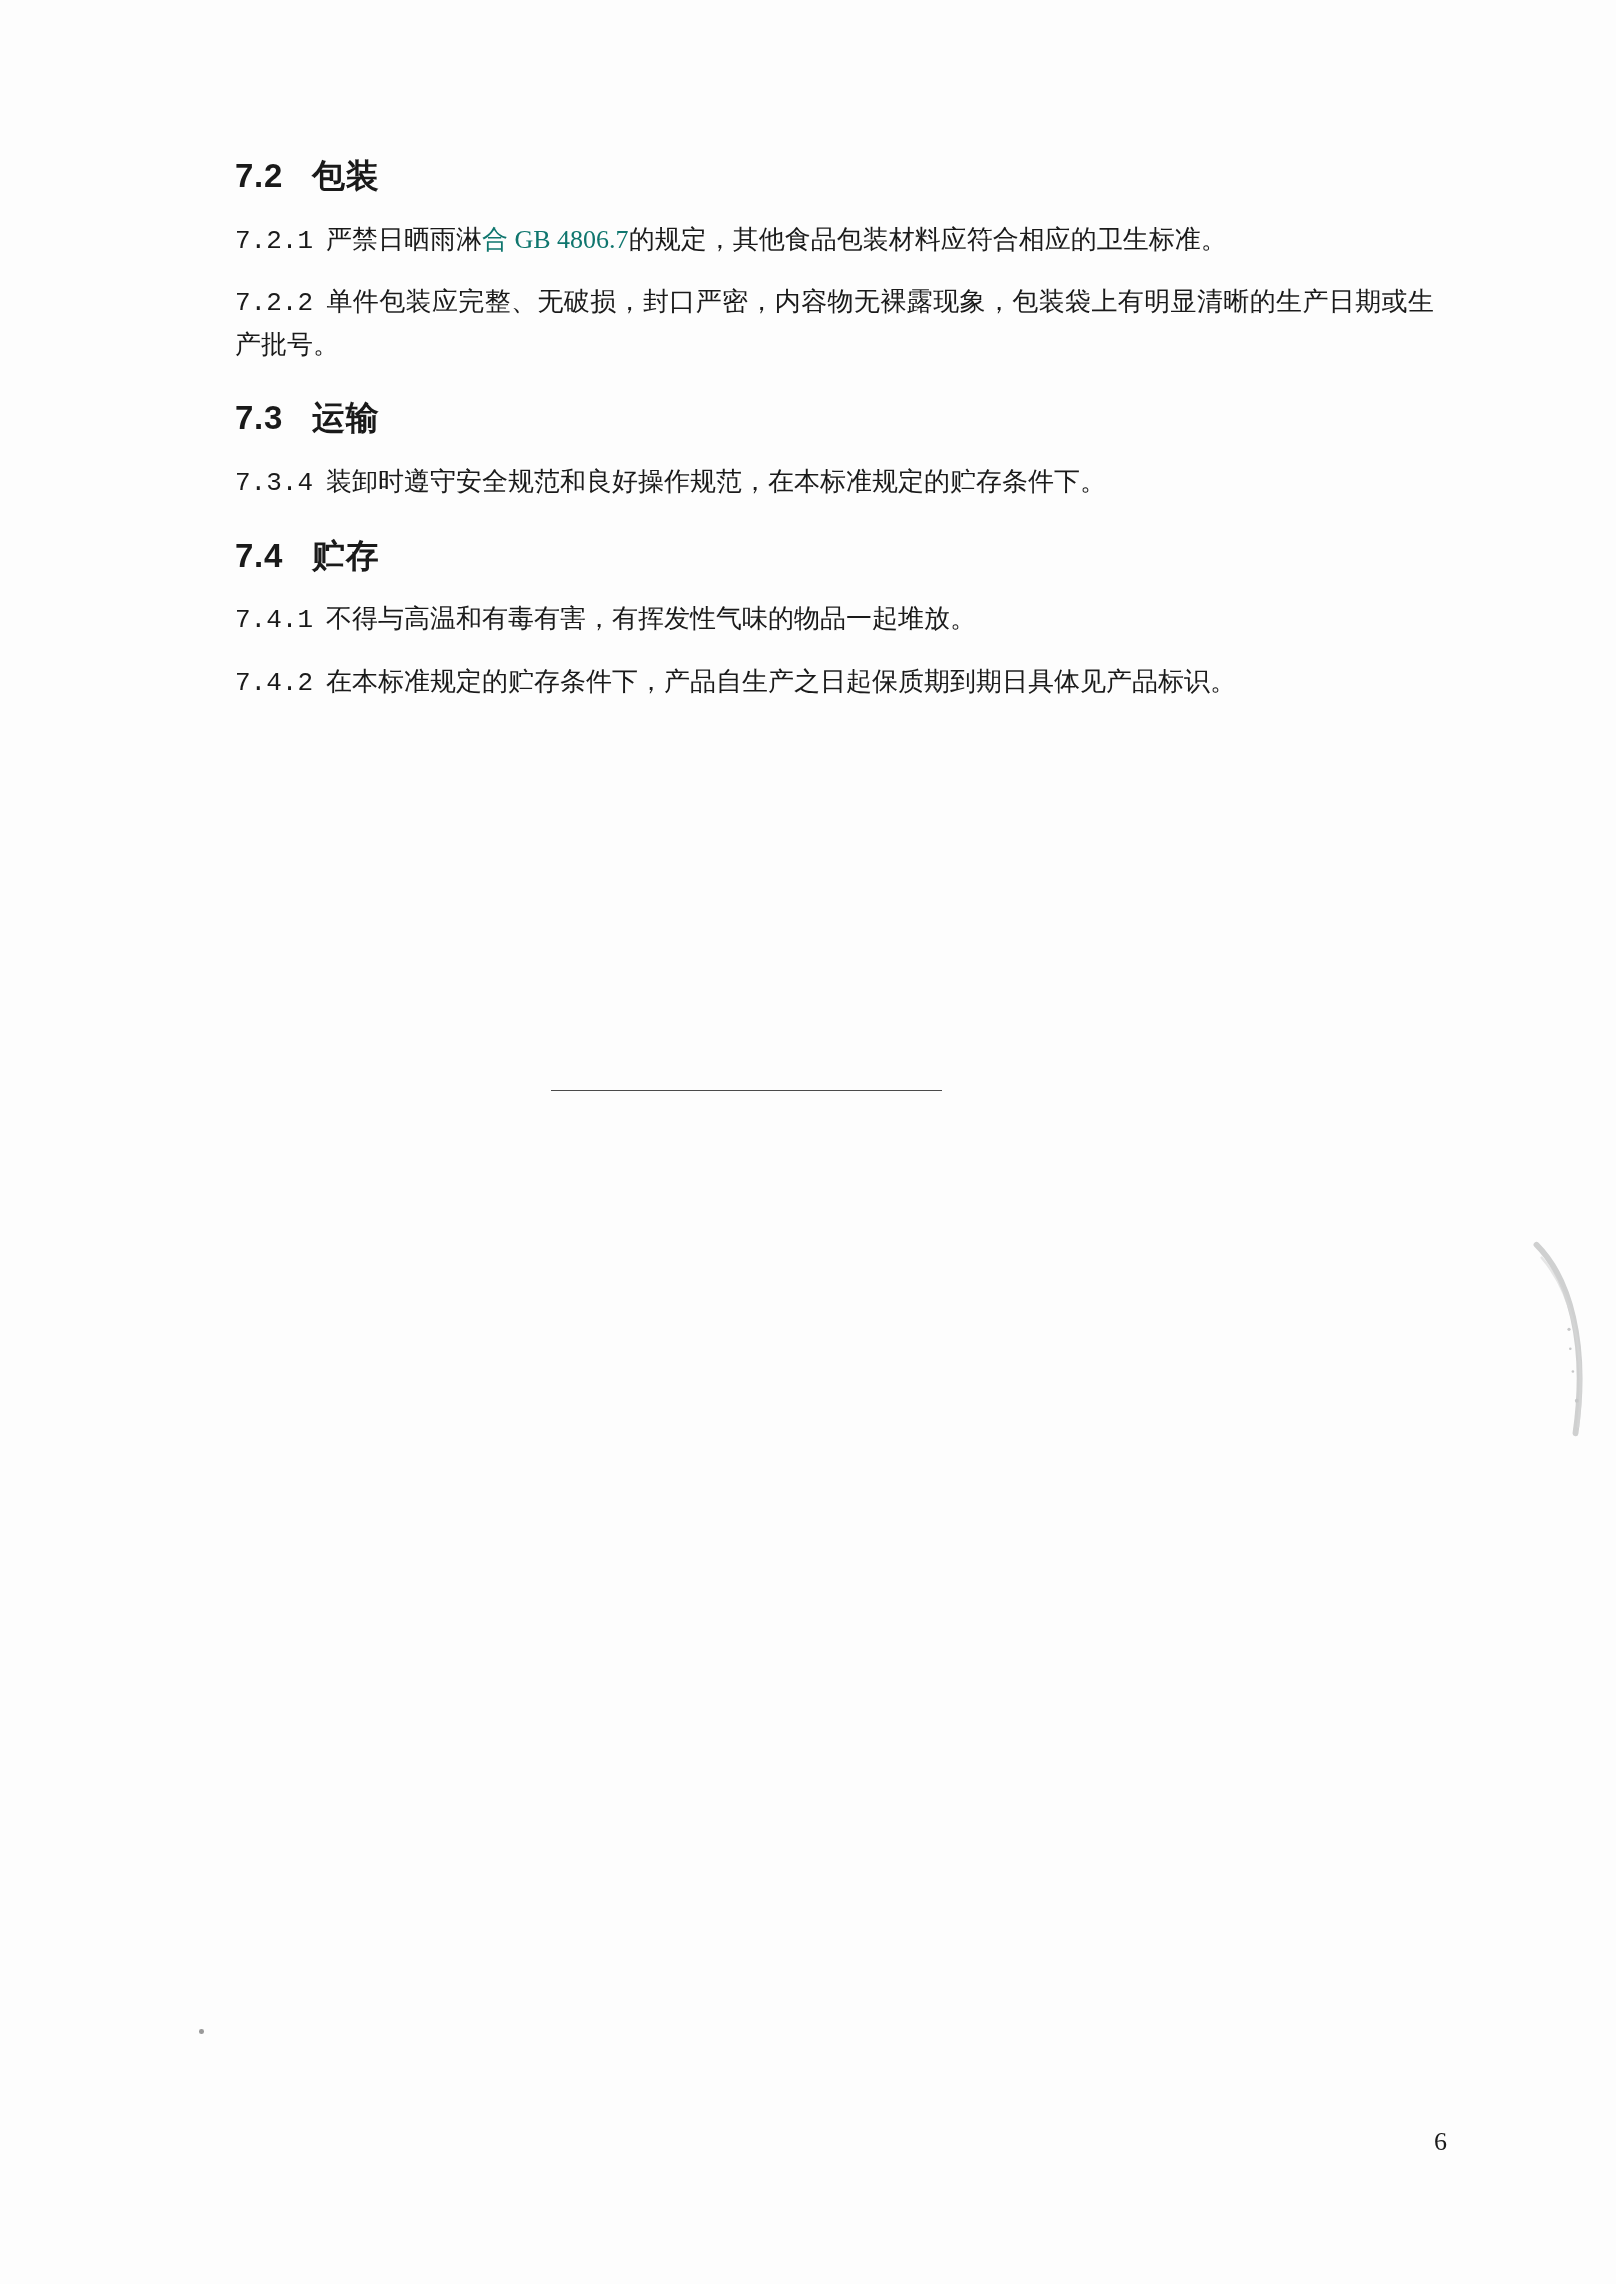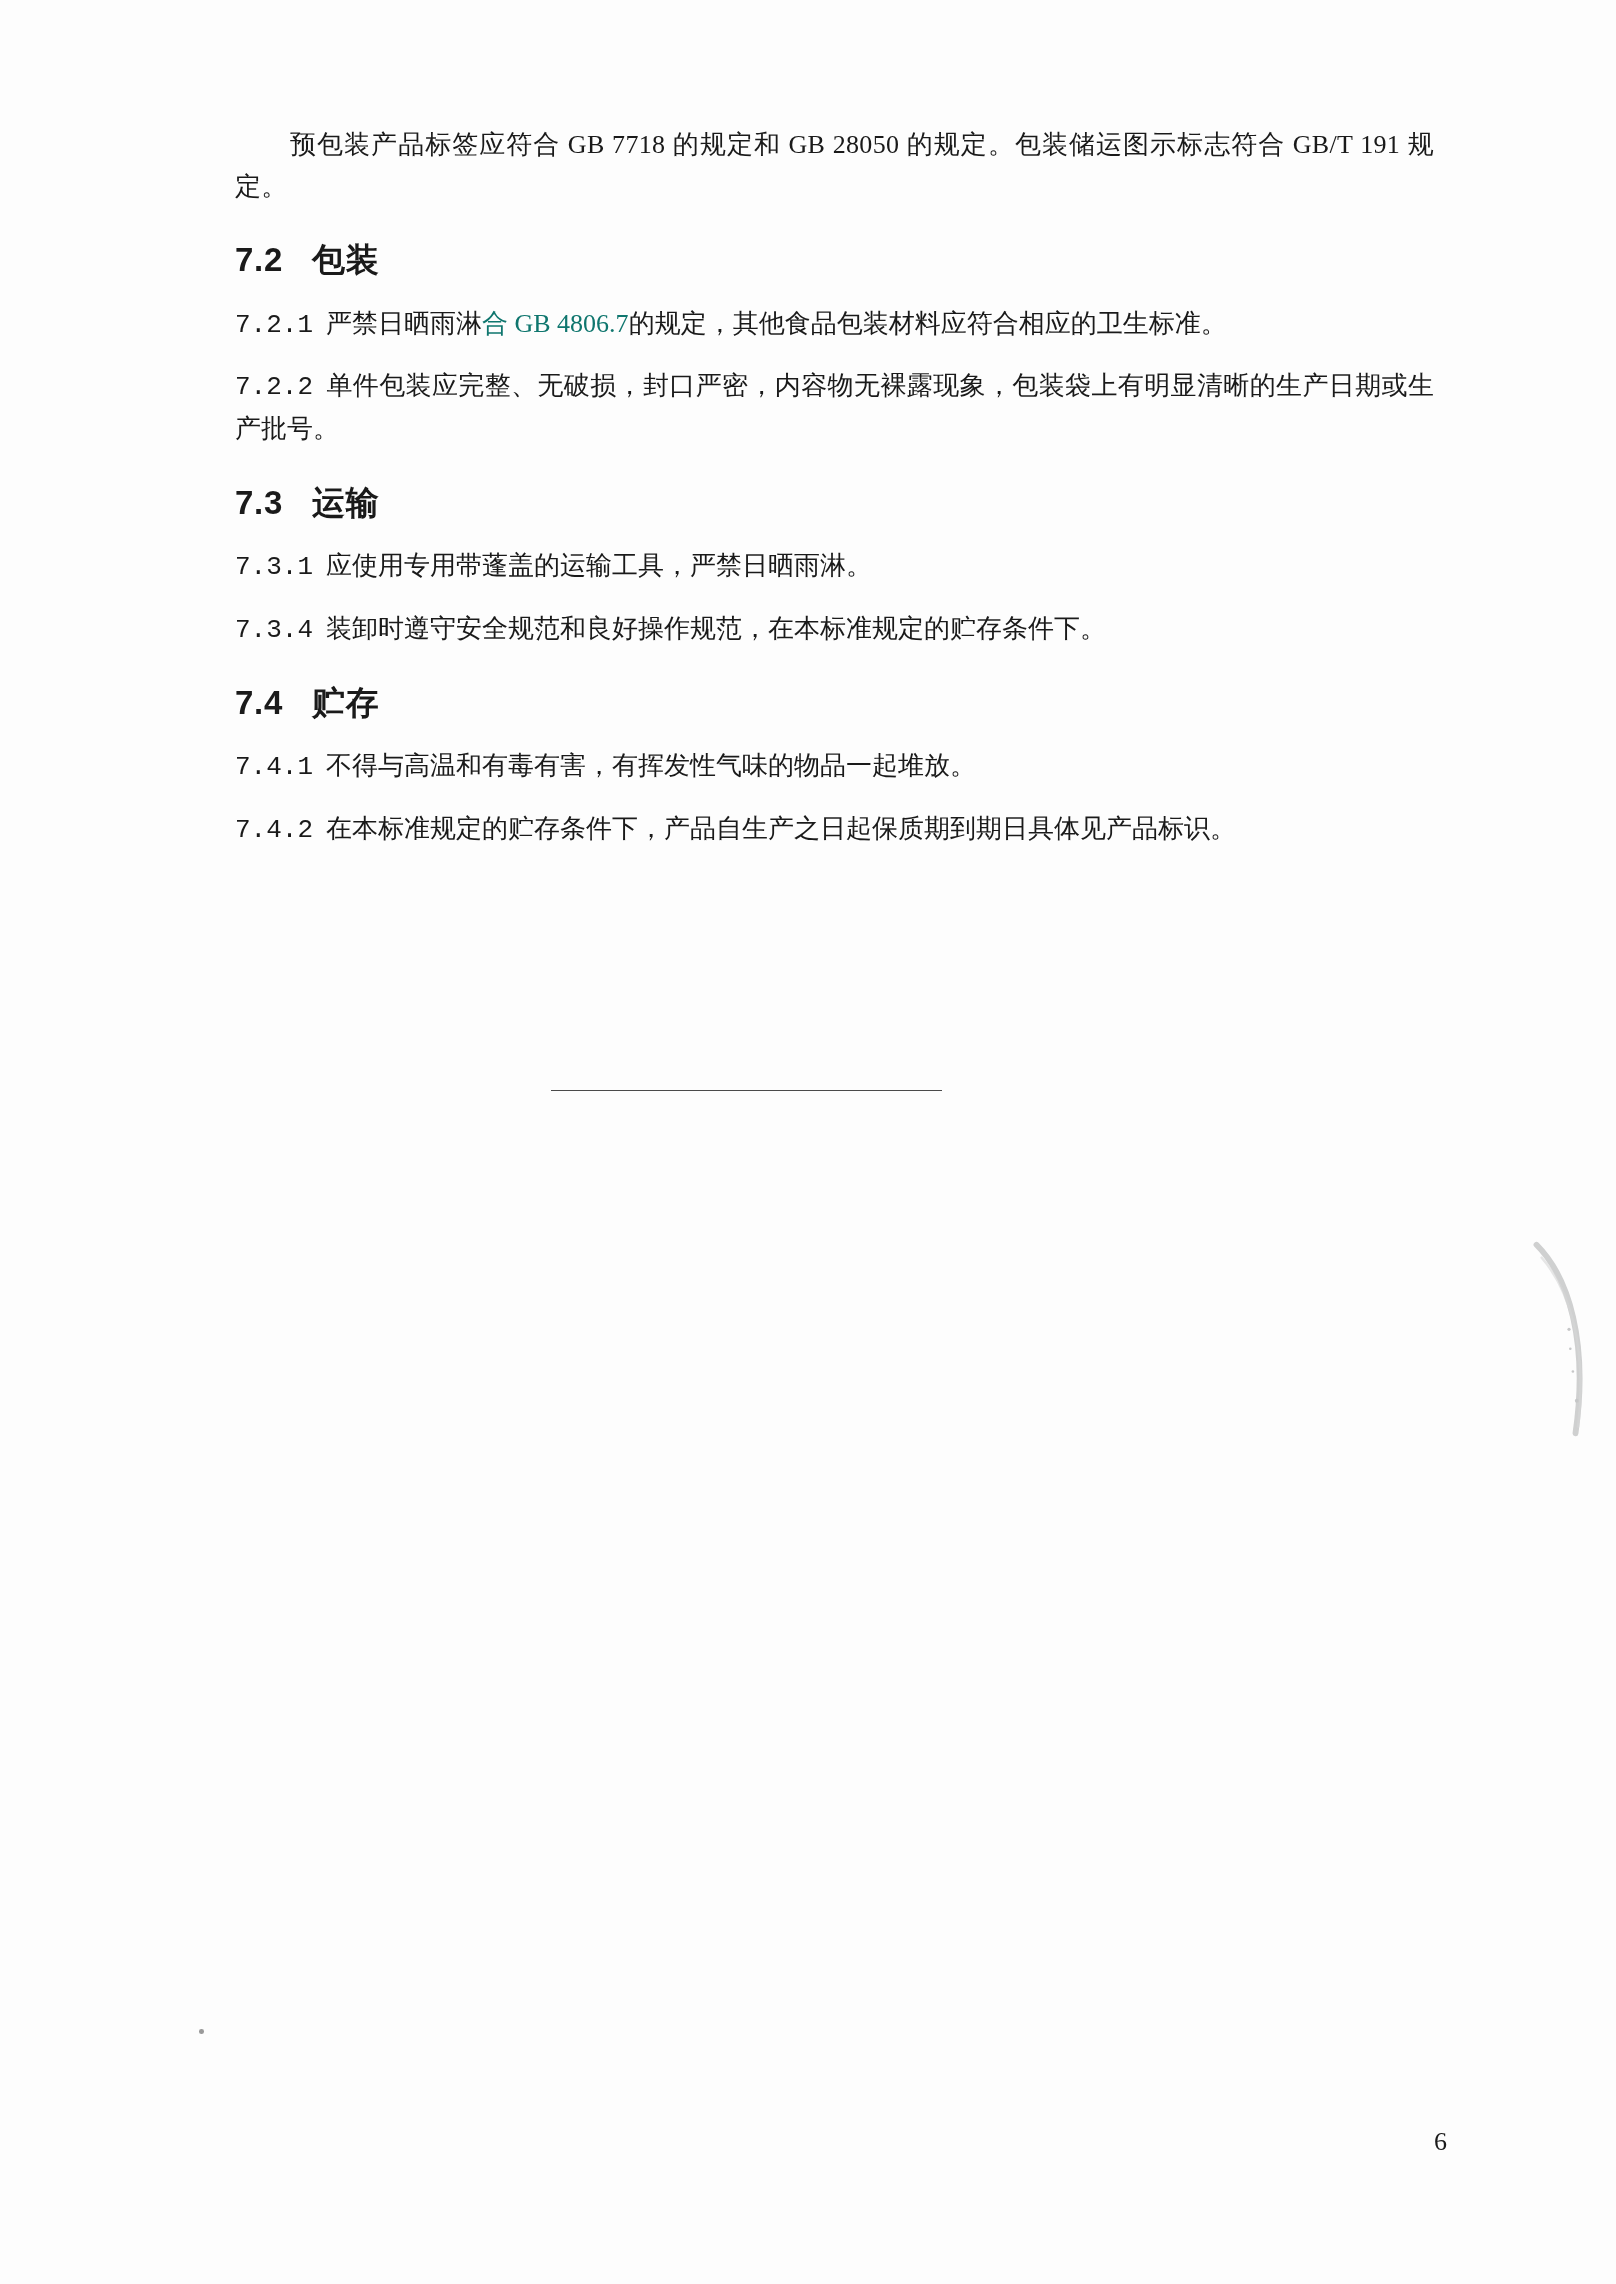--- a/index.html
+++ b/index.html
@@ -94,41 +94,37 @@
   }
   .smudge svg { display: block; }
 </style>
 </head>
 <body>
 
 <div class="page">
 
   <div class="content">
 
-    <p class="para indent">预包装产品标签应符合 GB 7718 的规定和 GB 28050 的规定。包装储运图示标志符合 GB/T 191 规定。</p>
 
     <div class="heading">
       <span class="num">7.2</span><span>包装</span>
     </div>
 
     <p class="clause">
       <span class="cnum">7.2.1</span><span>严禁日晒雨淋</span><span class="faint">合 GB  4806.7</span><span>的规定，其他食品包装材料应符合相应的卫生标准。</span>
     </p>
 
     <p class="clause">
       <span class="cnum">7.2.2</span><span>单件包装应完整、无破损，封口严密，内容物无裸露现象，包装袋上有明显清晰的生产日期或生产批号。</span>
     </p>
 
     <div class="heading">
       <span class="num">7.3</span><span>运输</span>
     </div>
 
-    <p class="clause">
-      <span class="cnum">7.3.1</span><span>应使用专用带蓬盖的运输工具，严禁日晒雨淋。</span>
-    </p>
 
 
     <p class="clause">
       <span class="cnum">7.3.4</span><span>装卸时遵守安全规范和良好操作规范，在本标准规定的贮存条件下。</span>
     </p>
 
     <div class="heading">
       <span class="num">7.4</span><span>贮存</span>
     </div>
 

